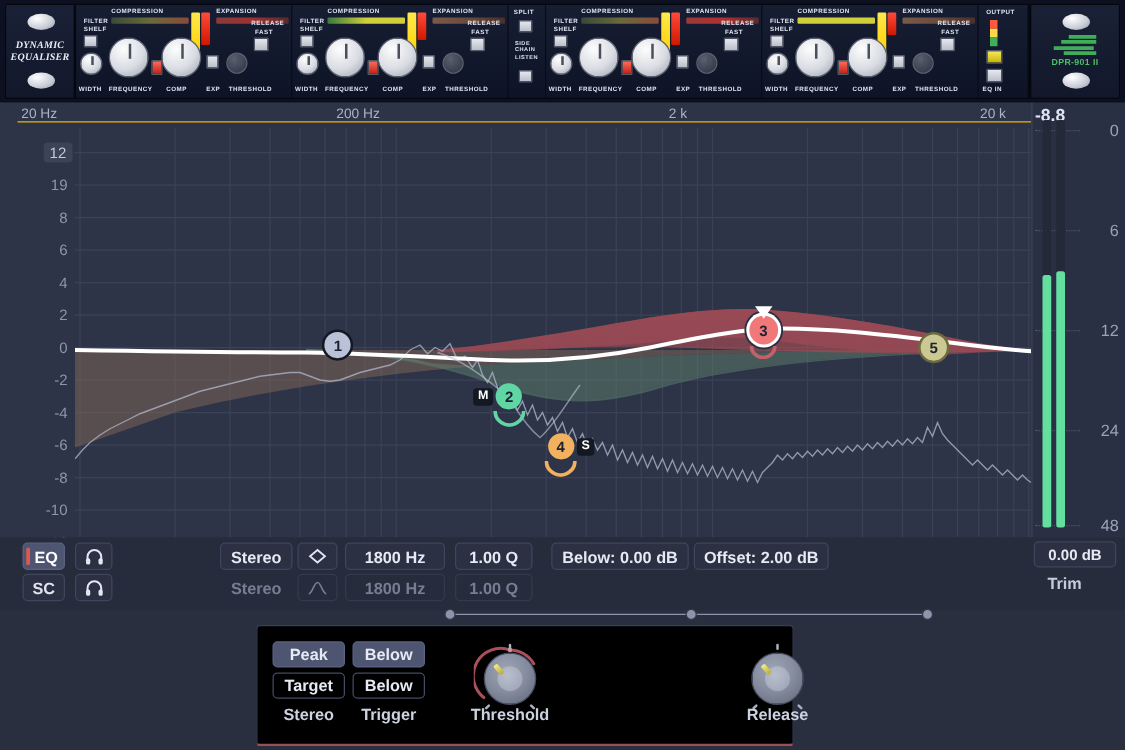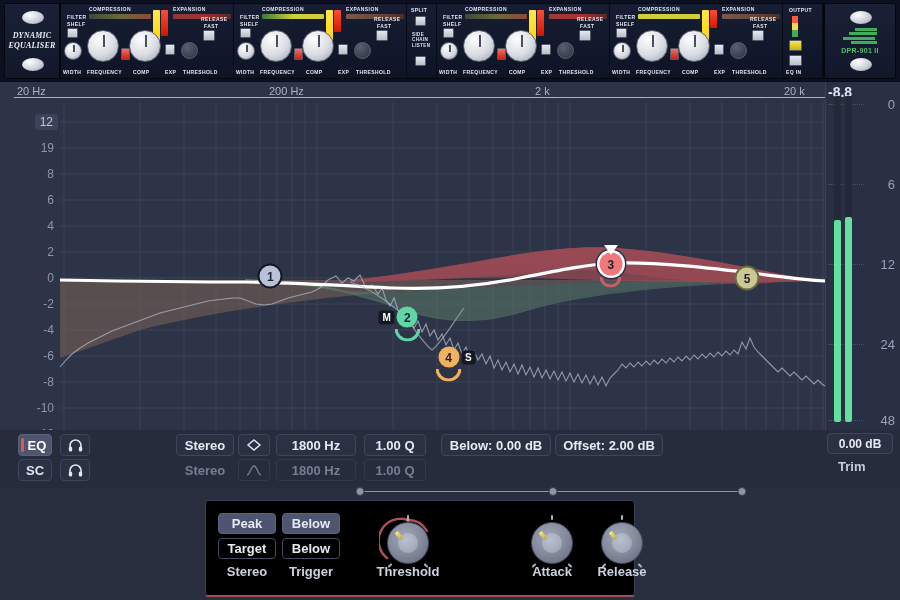--- a/index.html
+++ b/index.html
@@ -626,30 +626,20 @@
         <span class="tk top"></span>
         <span class="tk bl"></span>
         <span class="tk br"></span>
         <span class="capdot"></span>
         <span class="ptr"></span>
       </div>
       <span class="cap" style="left:29px; top:49px;">Threshold</span>
     </div>
 
 
-    <div style="position:absolute; left:317px; top:14px; width:60px; height:52px;">
-      <div class="knob" style="left:29px; top:7px;">
-        <span class="tk top"></span>
-        <span class="tk bl"></span>
-        <span class="tk br"></span>
-        <span class="capdot"></span>
-        <span class="ptr"></span>
-      </div>
-      <span class="cap" style="left:29px; top:49px;">Attack</span>
-    </div>
 
     <div style="position:absolute; left:387px; top:14px; width:60px; height:52px;">
       <div class="knob" style="left:29px; top:7px;">
         <span class="tk top"></span>
         <span class="tk bl"></span>
         <span class="tk br"></span>
         <span class="capdot"></span>
         <span class="ptr"></span>
       </div>
       <span class="cap" style="left:29px; top:49px;">Release</span>

